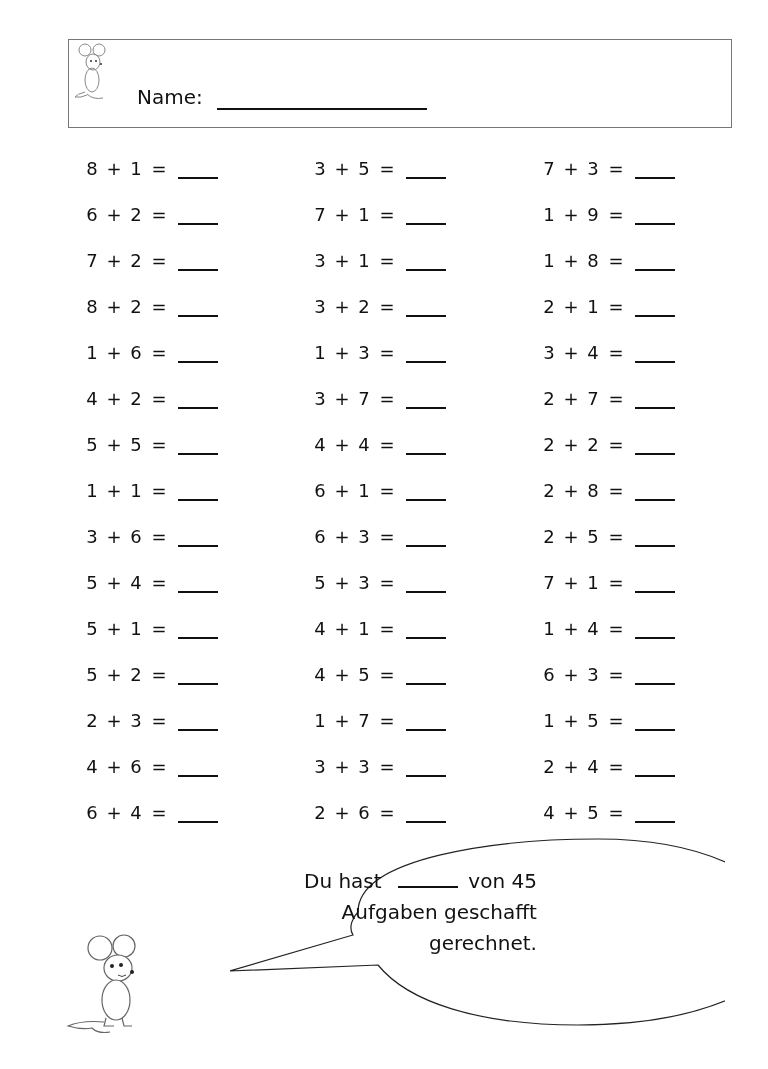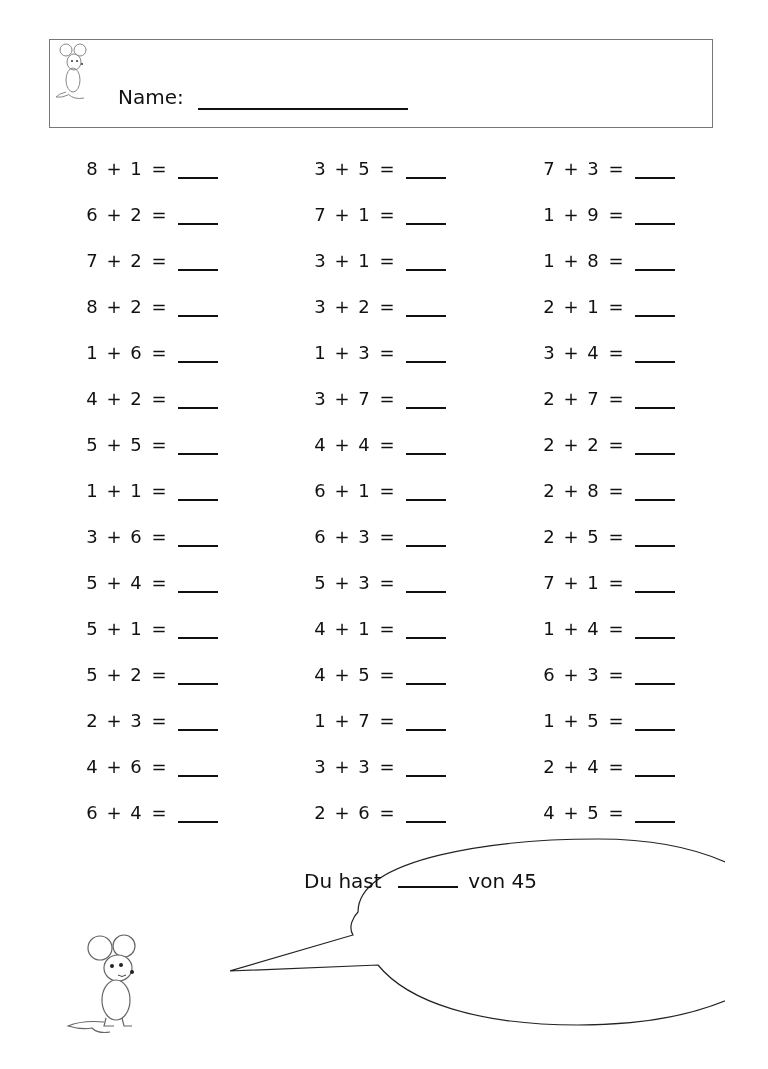--- a/index.html
+++ b/index.html
@@ -1,18 +1,18 @@
 <!DOCTYPE html>
 <html><head>
 <meta charset="utf-8">
 <style>
   html, body { margin:0; padding:0; background:#ffffff; }
   body { width:768px; height:1069px; position:relative; overflow:hidden;
          font-family:"DejaVu Sans", sans-serif; color:#111; }
-  .header-box { position:absolute; left:49px; top:39px; width:664px; height:89px;
+  .header-box { position:absolute; left:68px; top:39px; width:664px; height:89px;
                 border:1.5px solid #777; box-sizing:border-box; background:#fff; }
   .mouse-small { position:absolute; left:4px; top:2px; width:38px; height:62px; }
   .name-label { position:absolute; left:68px; top:45px; font-size:20px; }
   .name-line { position:absolute; left:148px; top:68px; width:210px; border-bottom:2px solid #111; }
   .title { position:absolute; left:384px; top:45px; font-size:19px; }
   .title-num { font-size:26px; font-weight:bold; margin-left:6px; position:relative; top:2px; }
 
   .grid { position:absolute; left:84px; top:158px; width:640px; }
   .row { position:absolute; left:0; height:30px; width:640px; }
   .prob { position:absolute; top:0; font-size:18px; display:flex; align-items:flex-end; }
@@ -399,20 +399,22 @@
 <svg class="bubble" viewBox="0 0 495 190">
   <path d="M60 75 C 60 20, 200 2, 300 2 C 420 2, 492 50, 492 96 C 492 150, 400 188, 280 188 C 180 188, 110 165, 80 128 L -68 134 L 55 98 C 50 90, 55 80, 60 75 Z" fill="#fff" stroke="#222" stroke-width="1.2" transform="translate(68,0)"></path>
 </svg>
 
 <div class="bubble-text">
   <span class="ln">
     <span>Du hast</span>
     <span class="uline" style="width:60px;margin:0 4px 0 10px;"></span>
     <span>von 45</span>
   </span>
+  <span class="ln">Aufgaben geschafft</span>
+  <span class="ln">gerechnet.</span>
 </div>
 
 <svg class="mouse-big" viewBox="0 0 92 105">
   <circle cx="38" cy="18" r="12" fill="none" stroke="#666" stroke-width="1.2"></circle>
   <circle cx="62" cy="16" r="11" fill="none" stroke="#666" stroke-width="1.2"></circle>
   <ellipse cx="56" cy="38" rx="14" ry="13" fill="#fff" stroke="#666" stroke-width="1.2"></ellipse>
   <circle cx="50" cy="36" r="2" fill="#222"></circle>
   <circle cx="59" cy="35" r="2" fill="#222"></circle>
   <circle cx="70" cy="42" r="2" fill="#222"></circle>
   <path d="M56 45 Q60 48 64 45" fill="none" stroke="#444" stroke-width="1"></path>

